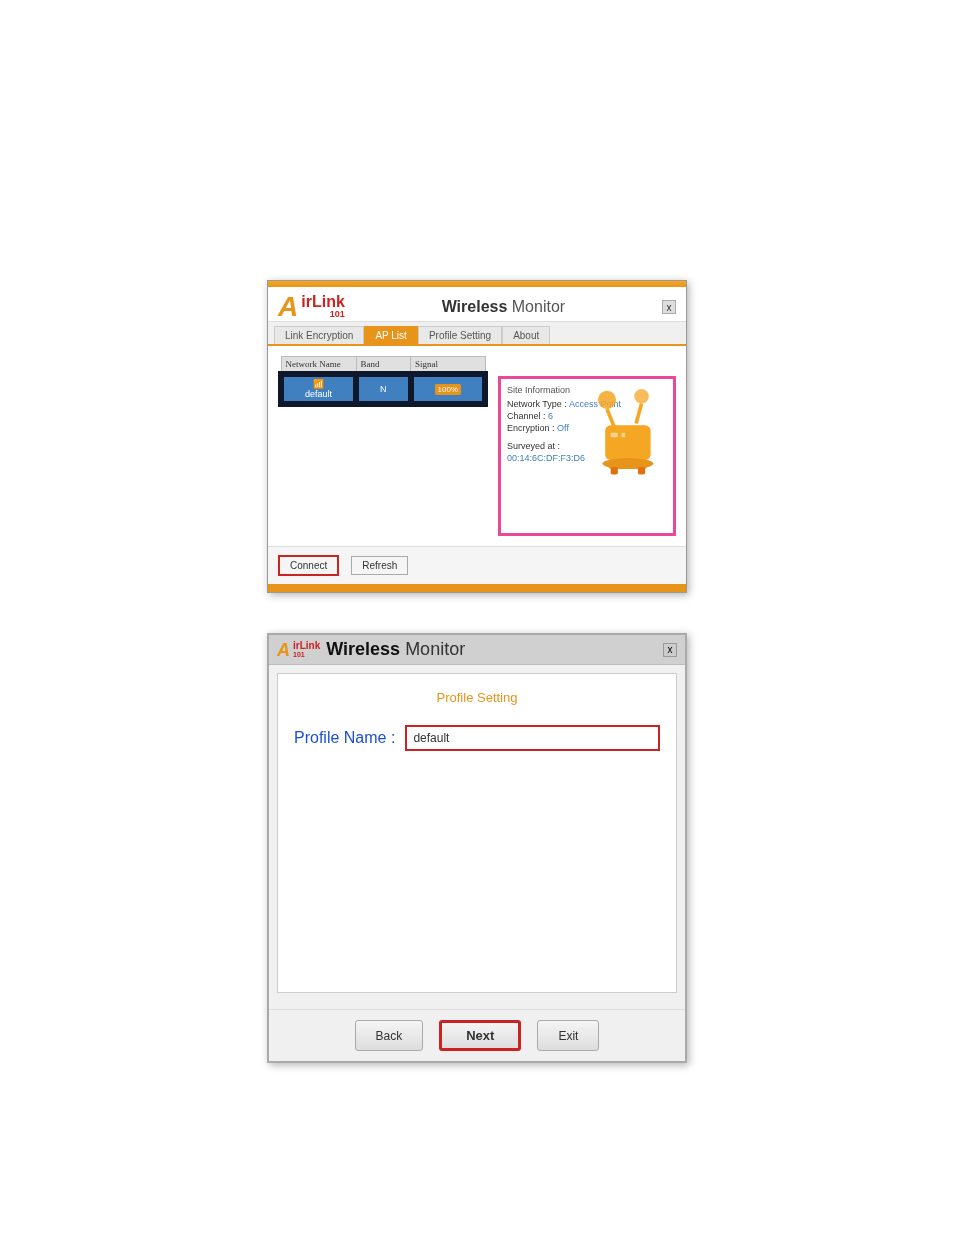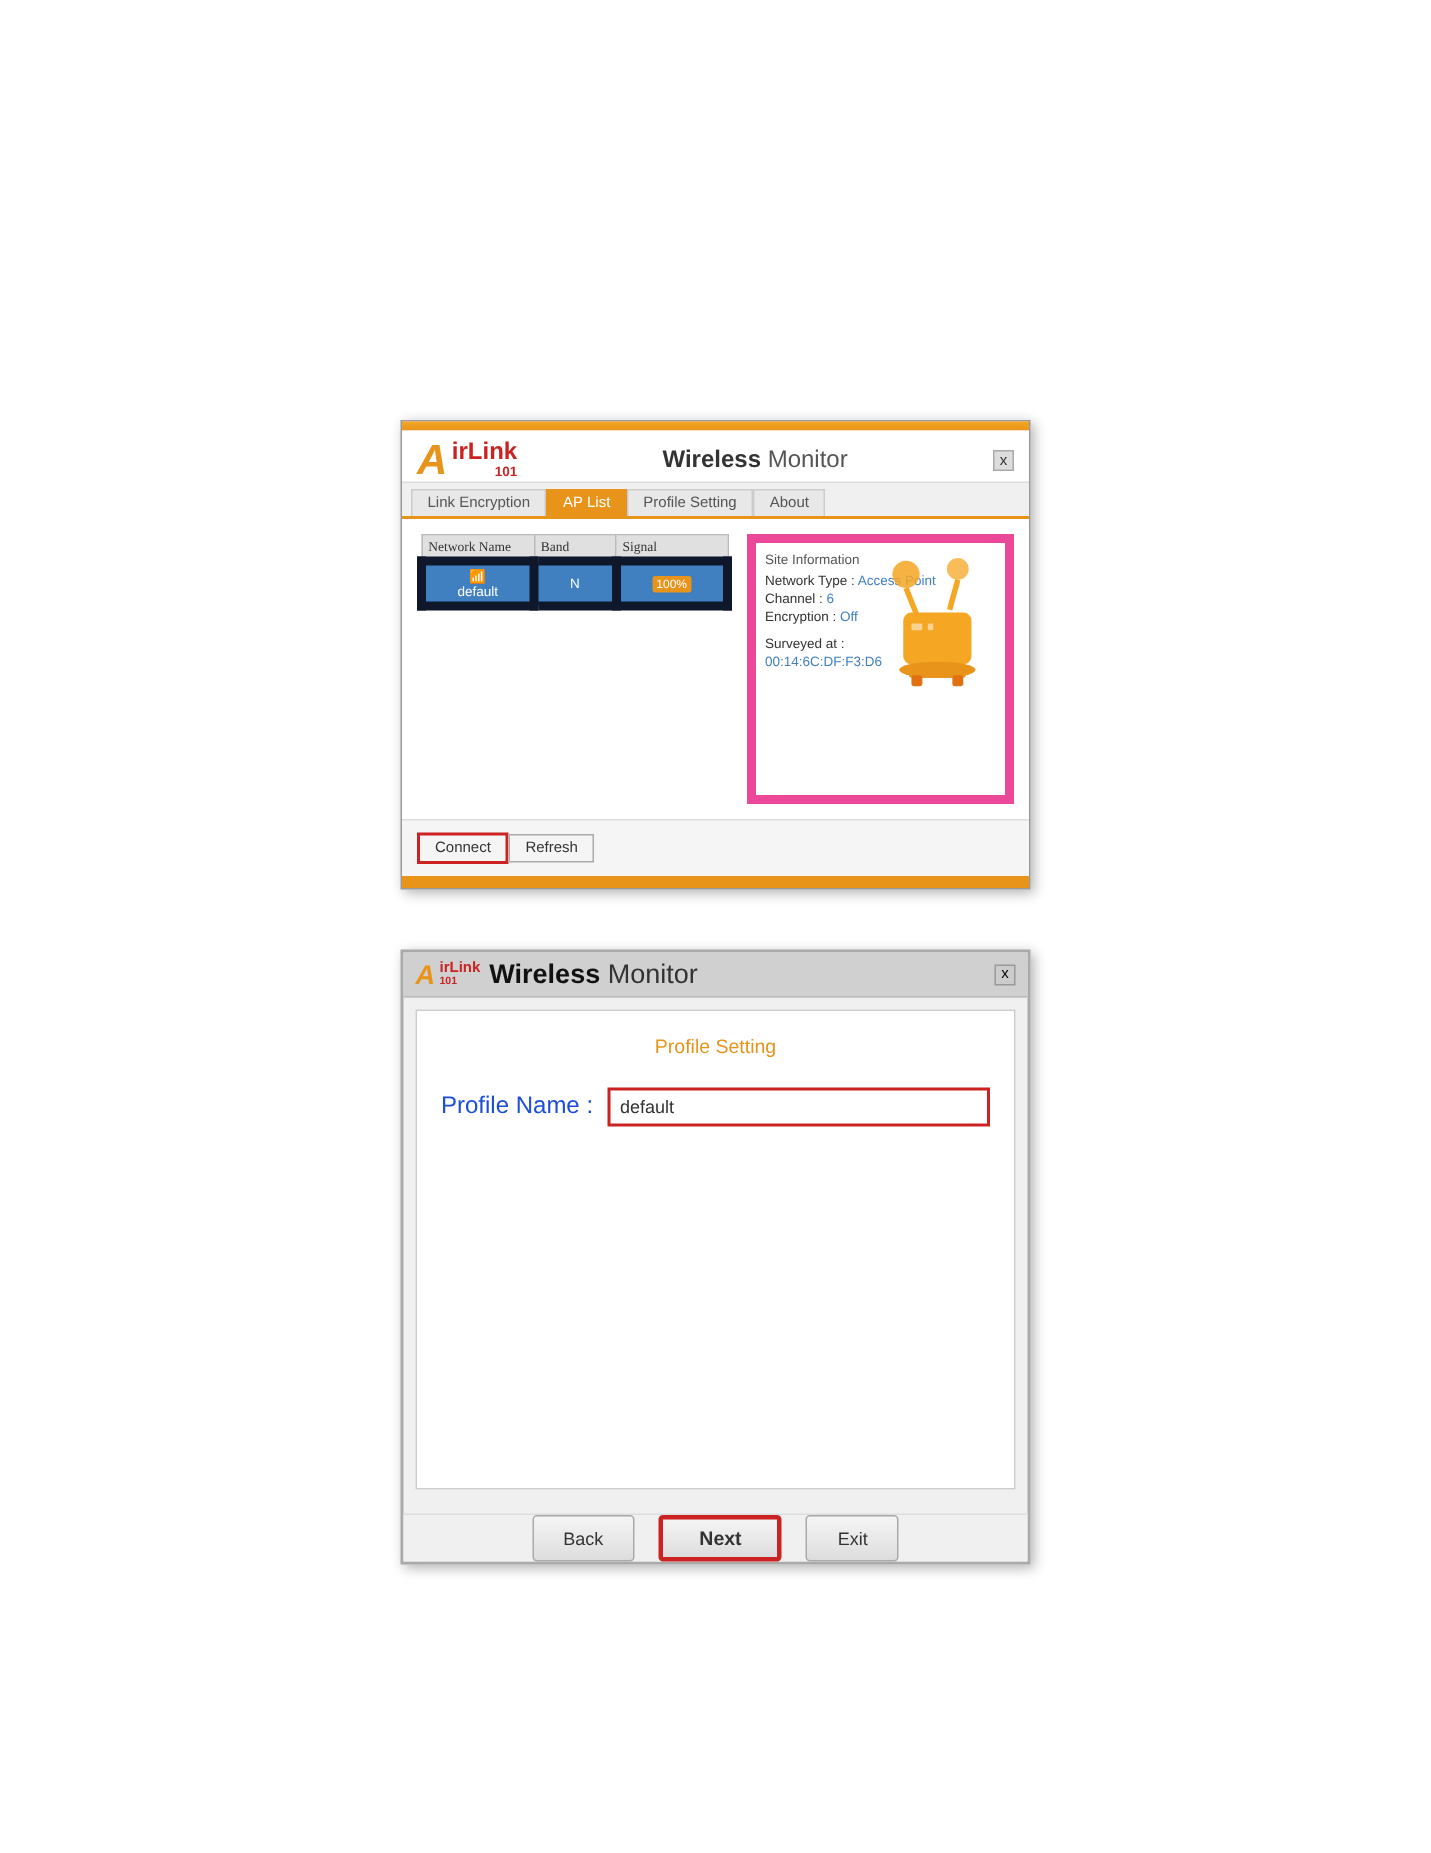--- a/index.html
+++ b/index.html
@@ -141,25 +141,26 @@
     }
     .signal-bar {
       background: #e8941a;
       color: #fff;
       padding: 1px 3px;
       border-radius: 2px;
       font-size: 8px;
     }
     .site-info-panel {
       flex: 1;
-      border: 6px solid #ec4899;
+      border: 3px solid #ec4899;
       padding: 6px;
       font-size: 9px;
       color: #333;
       position: relative;
+      margin-top: 20px;
     }
     .site-info-title {
       font-size: 9px;
       color: #555;
       margin-bottom: 4px;
     }
     .site-info-row {
       margin-bottom: 2px;
       font-size: 9px;
     }
@@ -178,21 +179,21 @@
       right: 6px;
       top: 10px;
       width: 80px;
       height: 100px;
     }
     .win-footer {
       background: #f5f5f5;
       padding: 8px 10px;
       border-top: 1px solid #ddd;
       display: flex;
-      gap: 0;
+      gap: 12px;
       align-items: center;
     }
     .btn-connect {
       padding: 3px 10px;
       font-size: 10px;
       background: #f5f5f5;
       border: 2px solid #cc2222;
       cursor: pointer;
       color: #333;
     }
@@ -276,20 +277,21 @@
     .profile-input {
       flex: 1;
       padding: 4px 6px;
       font-size: 12px;
       border: 2px solid #cc2222;
       outline: none;
       color: #333;
     }
     .win2-footer {
       background: #f0f0f0;
+      padding: 10px;
       display: flex;
       justify-content: center;
       gap: 16px;
       border-top: 1px solid #ddd;
       margin-top: 16px;
     }
     .btn-back {
       padding: 5px 20px;
       font-size: 12px;
       background: linear-gradient(to bottom, #f5f5f5, #ddd);

